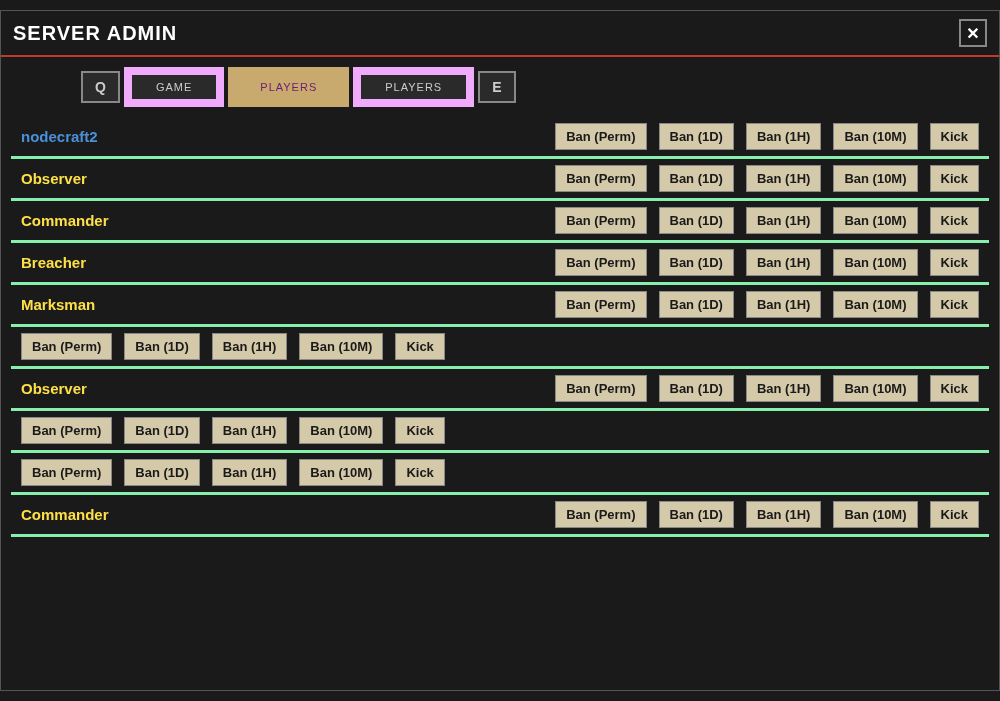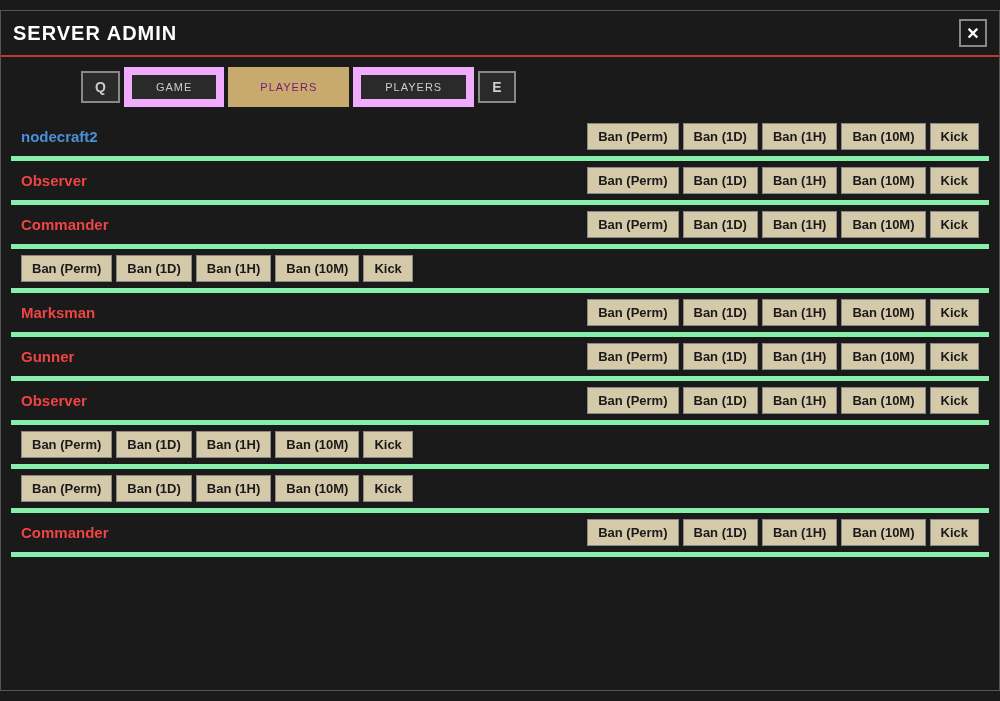--- a/index.html
+++ b/index.html
@@ -95,38 +95,38 @@
     .content {
       flex: 1;
       overflow-y: auto;
       padding: 0 10px 10px 10px;
     }
 
     .player-row {
       display: flex;
       align-items: center;
       padding: 6px 10px;
-      border-bottom: 5px solid #86efac;
+      border-bottom: 3px solid #86efac;
     }
 
     .player-name {
       flex: 1;
-      color: #ef4444;
+      color: #fde047;
       font-size: 15px;
       font-weight: bold;
       cursor: pointer;
     }
 
     .player-name.blue {
       color: #4a90d9;
     }
 
     .action-buttons {
       display: flex;
-      gap: 4px;
+      gap: 12px;
     }
 
     .action-btn {
       padding: 5px 10px;
       border: 1px solid #888;
       background: #d4c9a8;
       color: #1a1a1a;
       font-size: 13px;
       font-weight: bold;
       cursor: pointer;
@@ -176,40 +176,40 @@
         <span class="player-name">Commander</span>
         <div class="action-buttons">
           <button class="action-btn">Ban (Perm)</button>
           <button class="action-btn">Ban (1D)</button>
           <button class="action-btn">Ban (1H)</button>
           <button class="action-btn">Ban (10M)</button>
           <button class="action-btn">Kick</button>
         </div>
       </div>
       <div class="player-row">
+        <span class="player-name">Breacher</span>
         <div class="action-buttons">
           <button class="action-btn">Ban (Perm)</button>
           <button class="action-btn">Ban (1D)</button>
           <button class="action-btn">Ban (1H)</button>
           <button class="action-btn">Ban (10M)</button>
           <button class="action-btn">Kick</button>
         </div>
       </div>
       <div class="player-row">
         <span class="player-name">Marksman</span>
         <div class="action-buttons">
           <button class="action-btn">Ban (Perm)</button>
           <button class="action-btn">Ban (1D)</button>
           <button class="action-btn">Ban (1H)</button>
           <button class="action-btn">Ban (10M)</button>
           <button class="action-btn">Kick</button>
         </div>
       </div>
       <div class="player-row">
-        <span class="player-name">Gunner</span>
         <div class="action-buttons">
           <button class="action-btn">Ban (Perm)</button>
           <button class="action-btn">Ban (1D)</button>
           <button class="action-btn">Ban (1H)</button>
           <button class="action-btn">Ban (10M)</button>
           <button class="action-btn">Kick</button>
         </div>
       </div>
       <div class="player-row">
         <span class="player-name">Observer</span>

